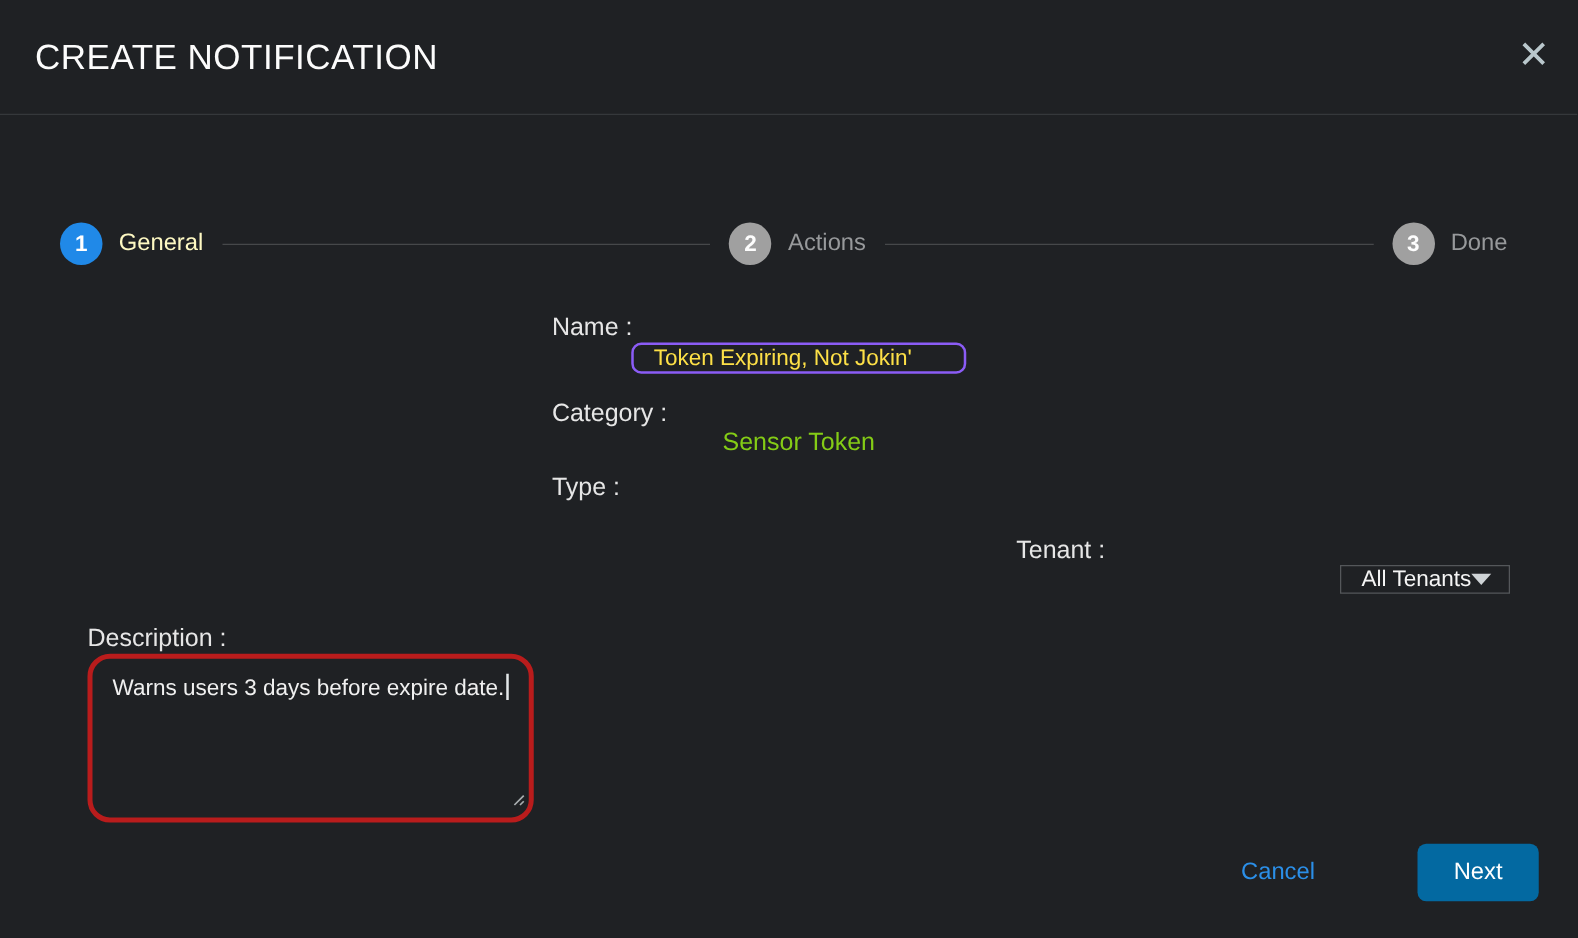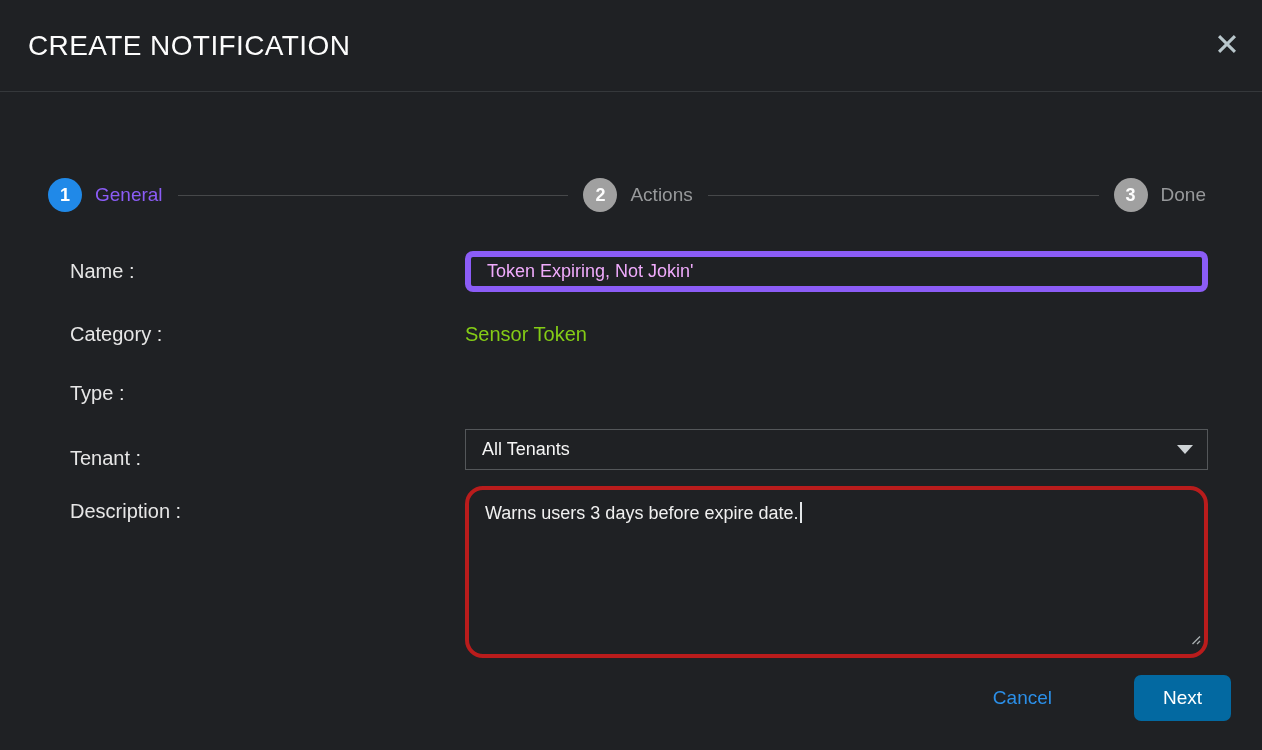--- a/index.html
+++ b/index.html
@@ -40,49 +40,50 @@
     width: 34px; height: 34px;
     border-radius: 50%;
     display: flex; align-items: center; justify-content: center;
     font-size: 18px; font-weight: 700;
     color: #ffffff;
     flex-shrink: 0;
   }
   .step.active .step-circle { background: #2089e8; }
   .step.inactive .step-circle { background: #a0a0a0; color: #fdfdfd; }
   .step-label { margin-left: 13px; font-size: 19px; white-space: nowrap; }
-  .step.active .step-label { color: #8b5cf6; }
+  .step.active .step-label { color: #fef9c3; }
   .step.inactive .step-label { color: #97999b; }
   .connector { flex: 1; height: 1px; background: #46484a; margin: 0 15px; }
   
   .row {
     display: flex;
     margin-left: 70px;
     margin-right: 54px;
+    flex-direction: column;
   }
   .row-label {
     width: 395px;
     flex-shrink: 0;
     font-size: 20px;
     color: #e6e6e6;
   }
   .row-name { margin-top: 39px; height: 41px; align-items: center; }
   .row-category { margin-top: 28px; height: 28px; align-items: center; }
   .row-type { margin-top: 31px; height: 28px; align-items: center; }
   .row-tenant { margin-top: 22px; height: 41px; align-items: flex-end; }
   .row-desc { margin-top: 16px; height: 172px; align-items: flex-start; }
   .row-desc .row-label { padding-top: 14px; }
   .static-value { font-size: 20px; color: #84cc16; }
   .text-input {
     flex: 1;
     height: 41px;
     background: transparent;
-    border: 6px solid #8b5cf6;
+    border: 2px solid #8b5cf6;
     border-radius: 8px;
-    color: #f0abfc;
+    color: #fde047;
     font-size: 18px;
     padding: 0 16px;
     font-family: "Liberation Sans", sans-serif;
     outline: none;
   }
   .select-box {
     flex: 1;
     height: 41px;
     border: 1px solid #54575a;
     border-radius: 0;

